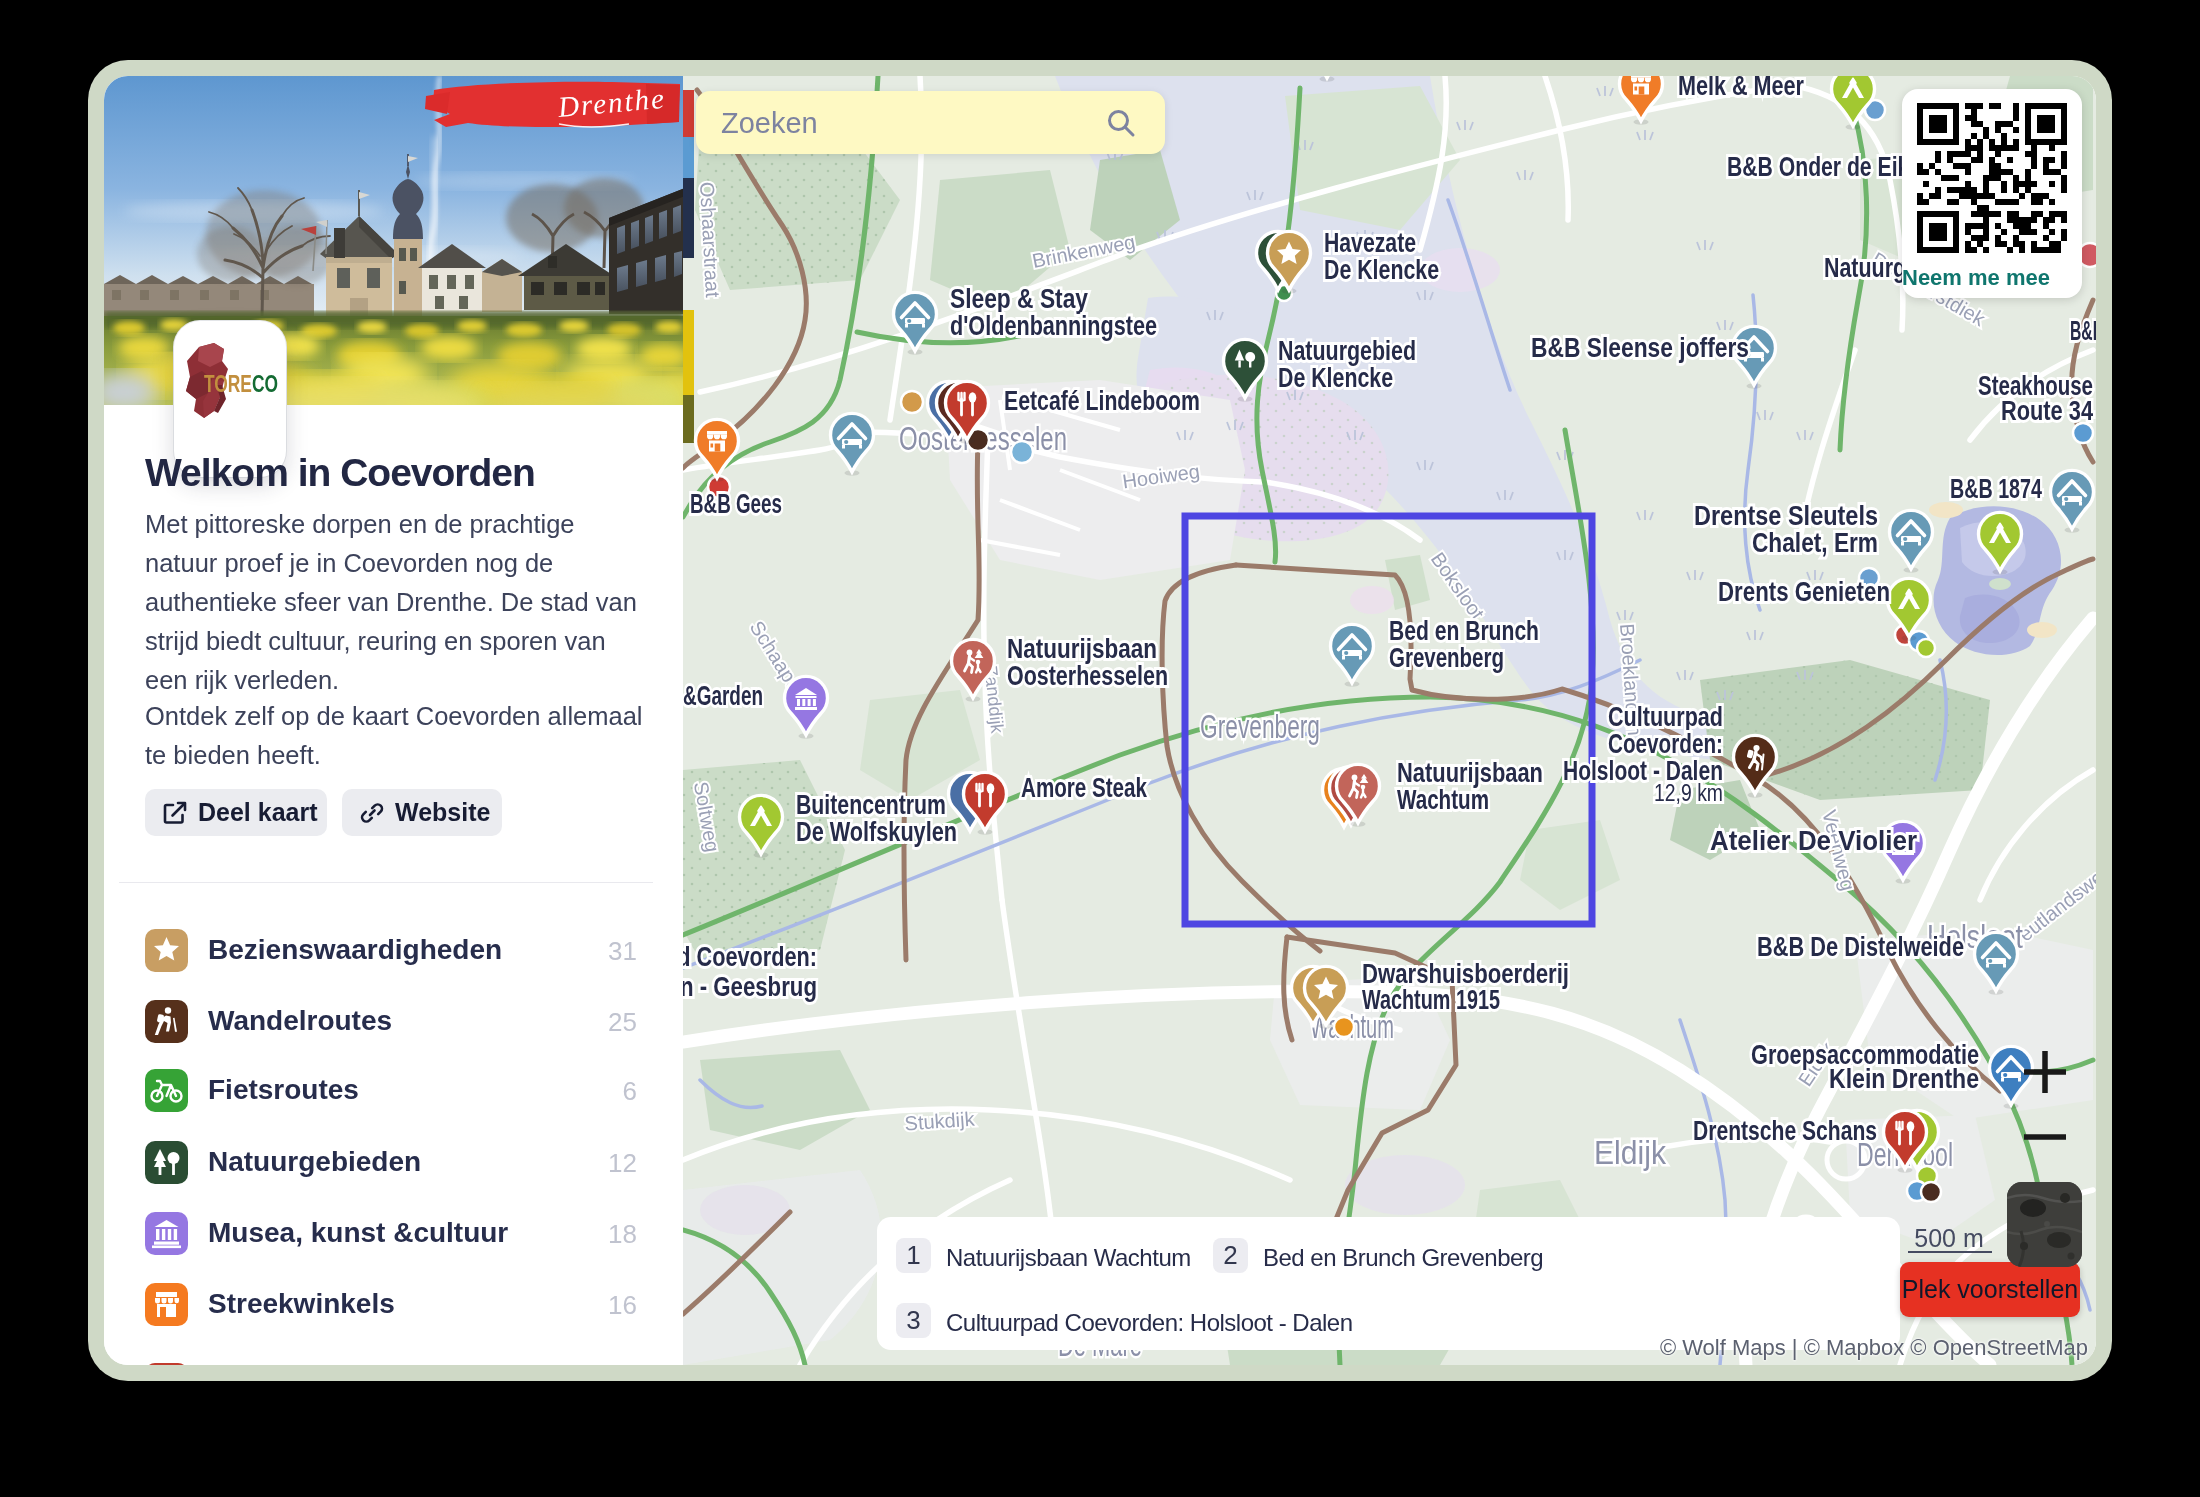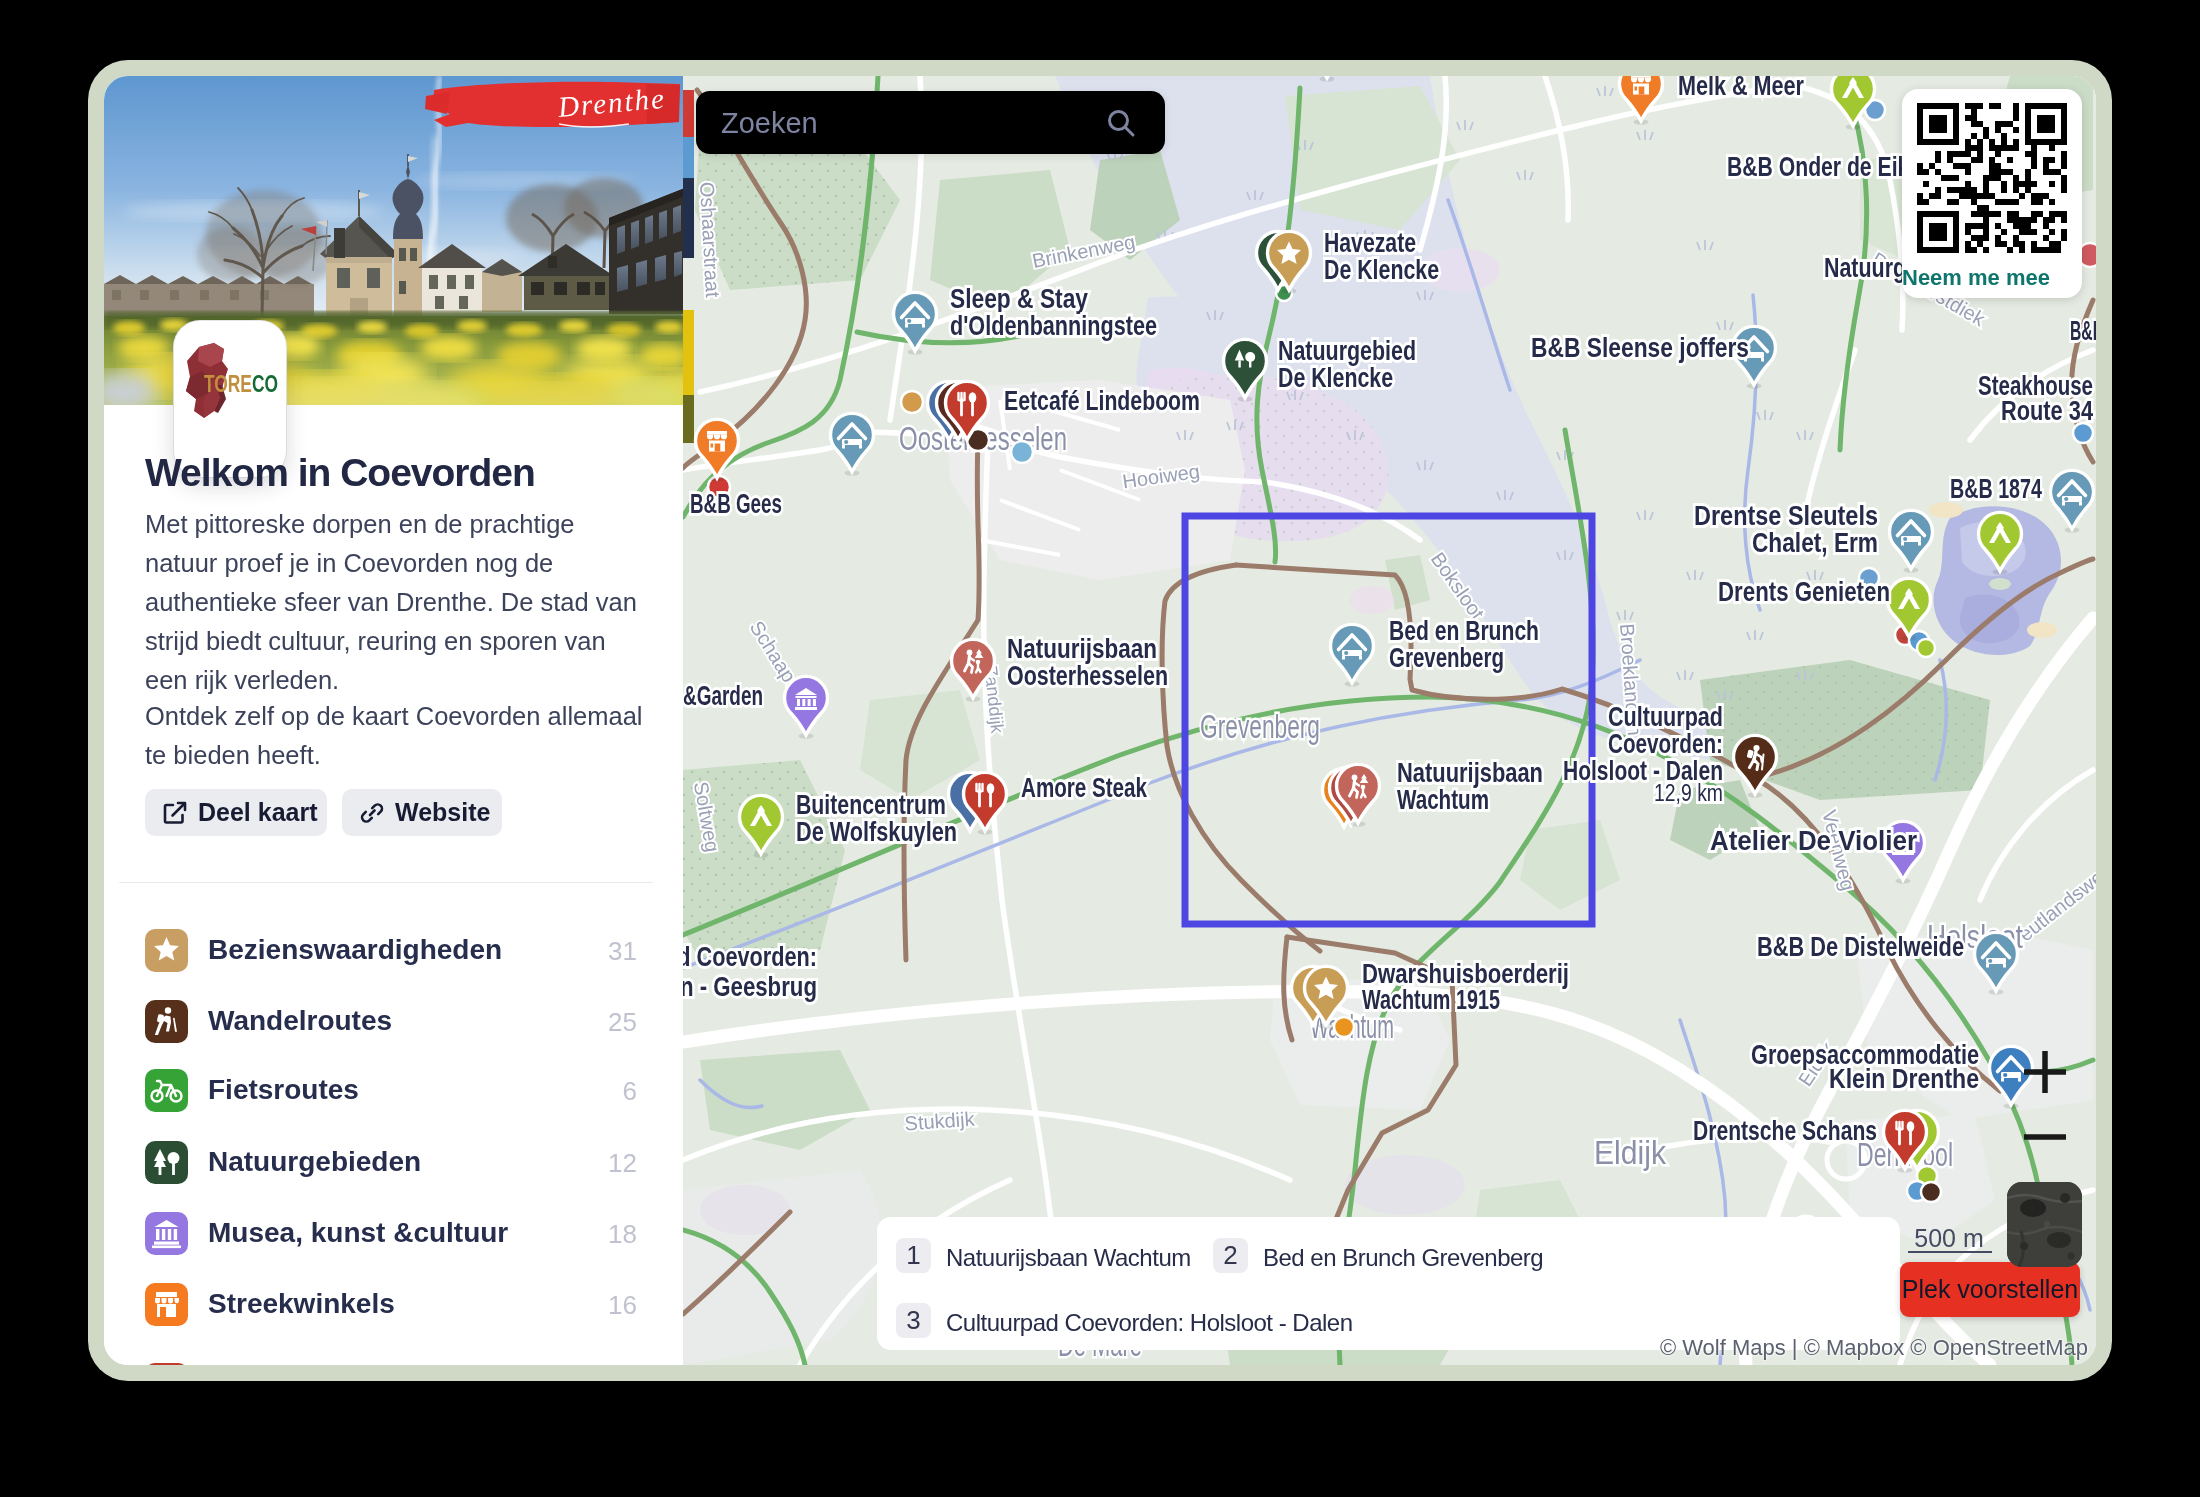--- a/index.html
+++ b/index.html
@@ -11,21 +11,21 @@
   .logocard { position:absolute; left:42px; top:245px; width:112px; height:156px; background:#fff; border-radius:26px; box-shadow:0 8px 22px rgba(40,40,60,.18), 0 0 0 1px #eceef0;margin-left:28px; }
   h1 { position:absolute; left:41px; top:375px; font-size:39px; font-weight:700; color:#222743; letter-spacing:-1px; }
   .para { position:absolute; left:41px; width:570px; font-size:25.5px; line-height:39px; color:#3c425a; white-space:nowrap; }
   .btn { position:absolute; height:47px; background:#ebecf0; border-radius:10px; color:#171c33; font-size:25px; font-weight:700; display:flex; align-items:center; white-space:nowrap; }
   .divider { position:absolute; left:15px; top:806px; width:534px; height:1px; background:#e9e9ee; }
   .row { position:absolute; left:41px; width:540px; height:43px; }
   .rowicon { position:absolute; left:0; top:0; width:43px; height:43px; border-radius:10px; }
   .rowlabel { position:absolute; left:63px; top:5px; font-size:28px; font-weight:700; color:#272d4c; }
   .rownum { position:absolute; right:48px; top:7px; font-size:26px; font-weight:400; color:#c0c3cf;margin-left:8px; }
   .mapsvg { position:absolute; left:579px; top:0; width:1413px; height:1289px; }
-  .search { position:absolute; left:592px; top:15px; width:469px; height:63px; background:#000000; border-radius:14px; box-shadow:0 2px 8px rgba(0,0,0,.10); }
+  .search { position:absolute; left:592px; top:15px; width:469px; height:63px; background:#fef9c3; border-radius:14px; box-shadow:0 2px 8px rgba(0,0,0,.10); }
   .search .ph { position:absolute; left:25px; top:16px; font-size:29px; color:#7d83a0; }
   .qr { position:absolute; left:1798px; top:13px; width:180px; height:209px; background:#fff; border-radius:16px; box-shadow:0 2px 10px rgba(0,0,0,.15); }
   .qr .txt { position:absolute; left:0; right:0; top:176px; text-align:left; font-size:22px; font-weight:700; color:#0f766e; }
   .panel { position:absolute; left:773px; top:1141px; width:1023px; height:133px; background:#fff; border-radius:14px; }
   .badge { position:absolute; width:35px; height:35px; background:#ececf1; border-radius:8px; color:#32374e; font-size:26px; font-weight:400; text-align:center; line-height:35px; }
   .pitem { position:absolute; font-size:24px; letter-spacing:-.5px; color:#272c49; white-space:nowrap; }
   .redbtn { position:absolute; left:1796px; top:1186px; width:180px; height:55px; background:#e63122; border-radius:9px; color:#0f172a; font-size:25px; font-weight:400; text-align:center; line-height:55px; box-shadow:0 2px 6px rgba(0,0,0,.2); white-space:nowrap; }
   .zctl { position:absolute; }
   .scaletxt { position:absolute; left:1800px; top:1148px; width:90px; text-align:center; font-size:25px; color:#454b61; }
   .scaleline { position:absolute; left:1804px; top:1175px; width:84px; height:2px; background:#454b61; }

